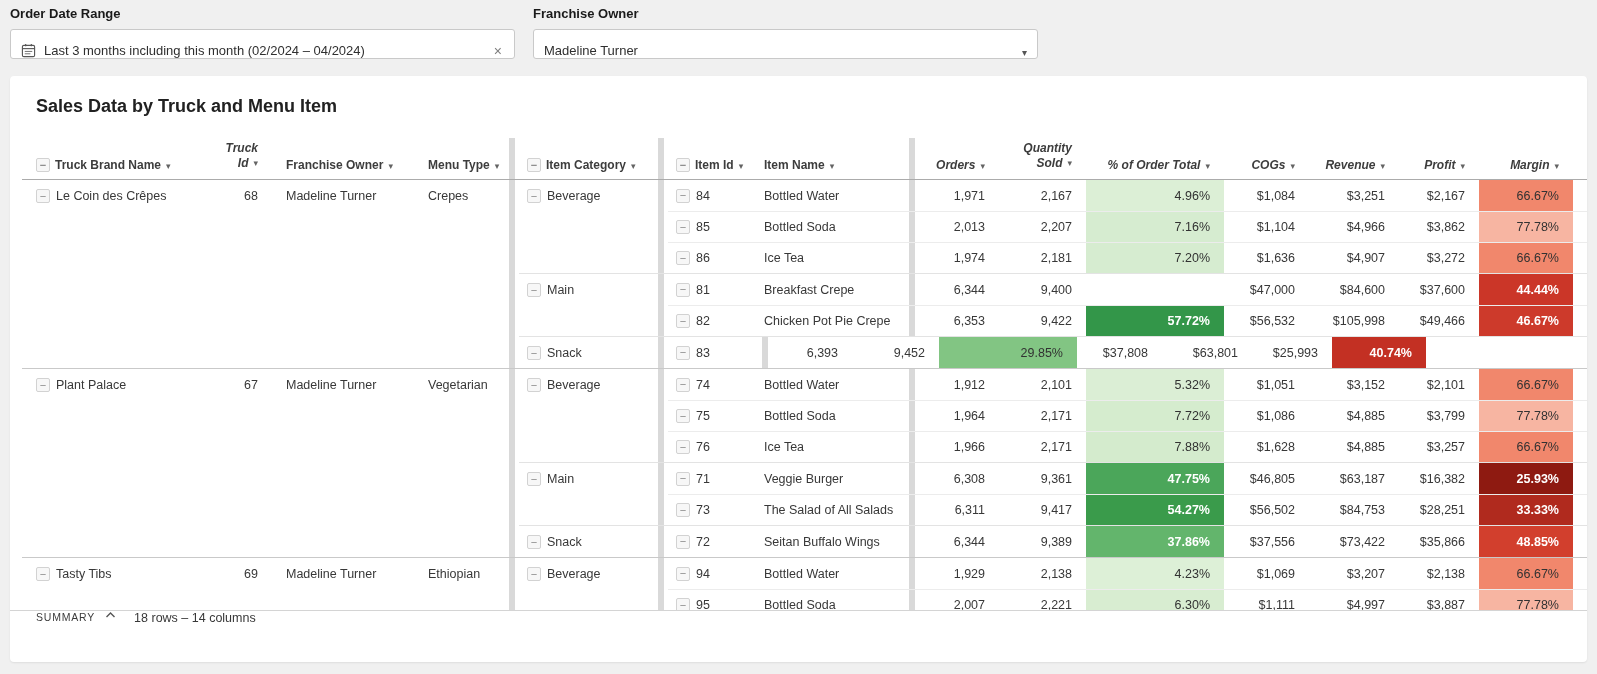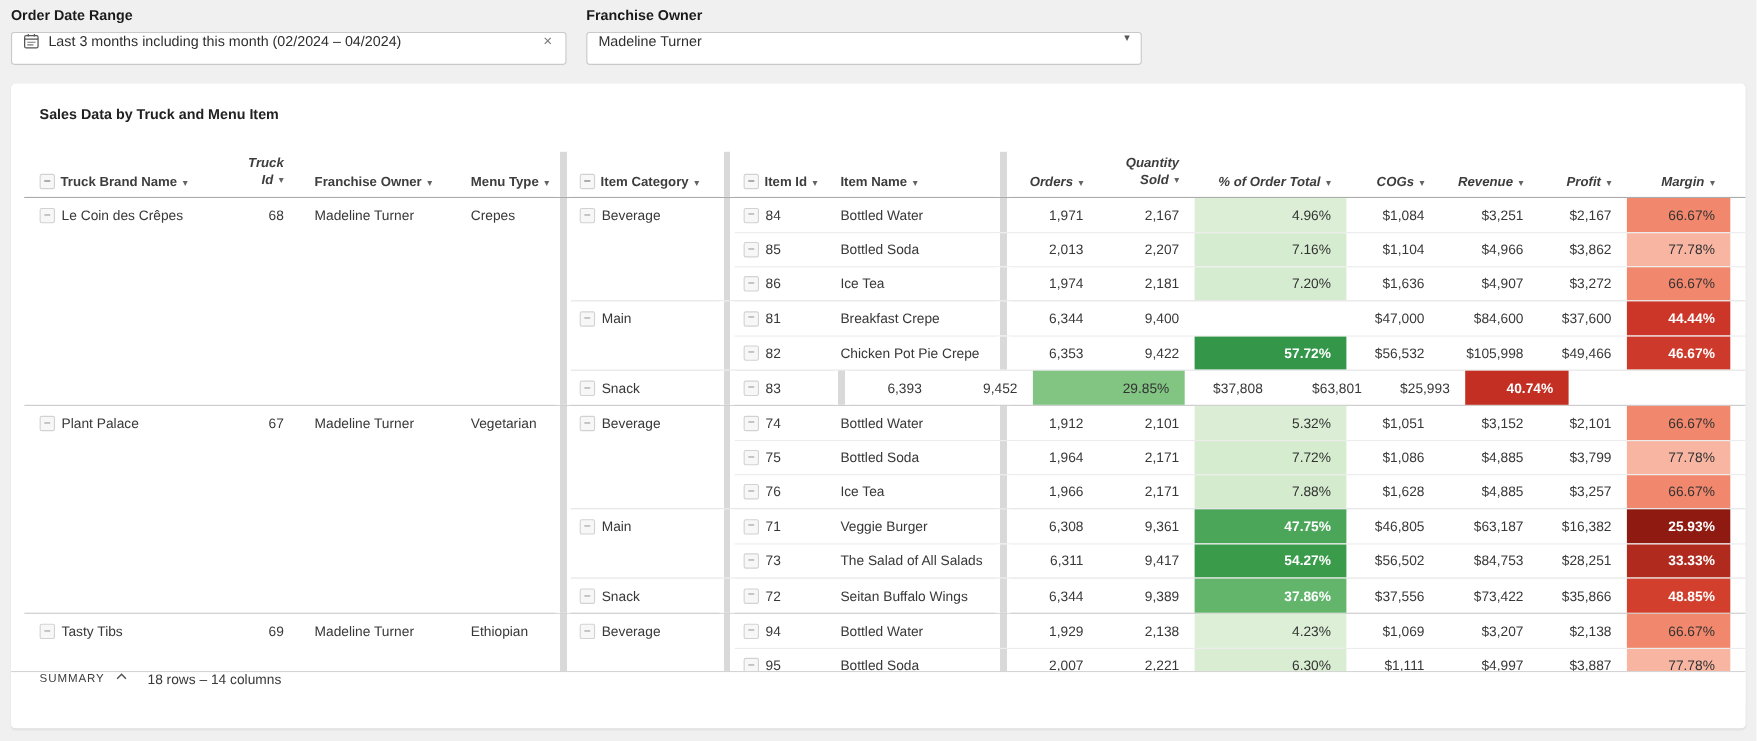--- a/index.html
+++ b/index.html
@@ -5,30 +5,30 @@
   * { box-sizing: border-box; }
   body { margin: 0; font-family: "Liberation Sans", "DejaVu Sans", sans-serif; }
   .page { position: relative; width: 1597px; height: 674px; background: #f0f0f0; overflow: hidden; }
 
   
   .filter { position: absolute; top: 6px; width: 505px; }
   .f1 { left: 10px; }
   .f2 { left: 533px; }
   .filter-label { font-size: 13px; font-weight: 700; color: #1a1a1a; margin-bottom: 8px; }
   .filter-input { height: 30px; background: #fff; border: 1px solid #c9c9c9; border-radius: 3px;
-                  display: flex; align-items: flex-start; padding: 0 10px; font-size: 13px; color: #2f2f2f; gap: 8px; cursor: pointer; }
+                  display: flex; align-items: flex-end; padding: 0 10px; font-size: 13px; color: #2f2f2f; gap: 8px; cursor: pointer; }
   .filter-input .val { flex: 1; white-space: nowrap; overflow: hidden; }
   .clear-x { color: #7d7d7d; font-size: 14px; line-height: 1; padding: 0 2px; }
   .dd-caret { color: #555; font-size: 10px; line-height: 1; }
   .cal-icon { flex: none; display: inline-flex; }
 
   
   .card { position: absolute; left: 10px; top: 76px; width: 1577px; height: 586px; background: #fff;
           border-radius: 4px; box-shadow: 0 1px 2px rgba(0,0,0,.08); overflow: hidden; }
-  .card-title { height: 62px; padding: 20px 0 0 26px; font-size: 13px; font-weight: 600; color: #212121; }
+  .card-title { height: 62px; padding: 20px 0 0 26px; font-size: 18px; font-weight: 600; color: #212121; }
 
   .table { margin-left: 12px; }
   .thead { display: flex; height: 42px; align-items: stretch; border-bottom: 1px solid #ababab; }
   .th { display: flex; align-items: flex-end; gap: 5px; padding-bottom: 7px; font-size: 12px; font-weight: 600; color: #3d3d3d; white-space: nowrap; }
   .th.right { justify-content: flex-end; text-align: right; font-style: italic; }
   .two-line { display: flex; flex-direction: column; align-items: flex-end; line-height: 1.3; }
   .l2 { display: flex; gap: 5px; align-items: center; }
   .caret { color: #636363; font-size: 9px; line-height: 1; padding-bottom: 1px; }
 
   

